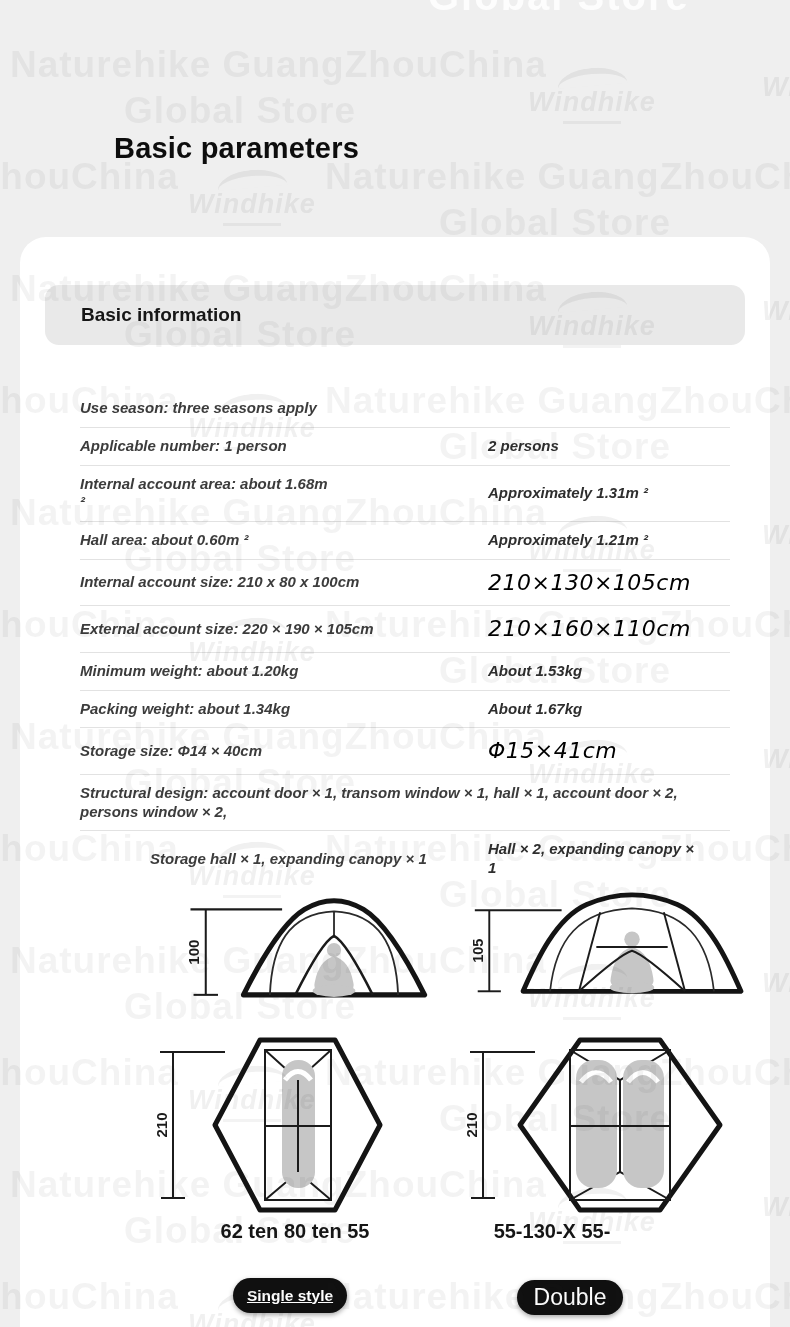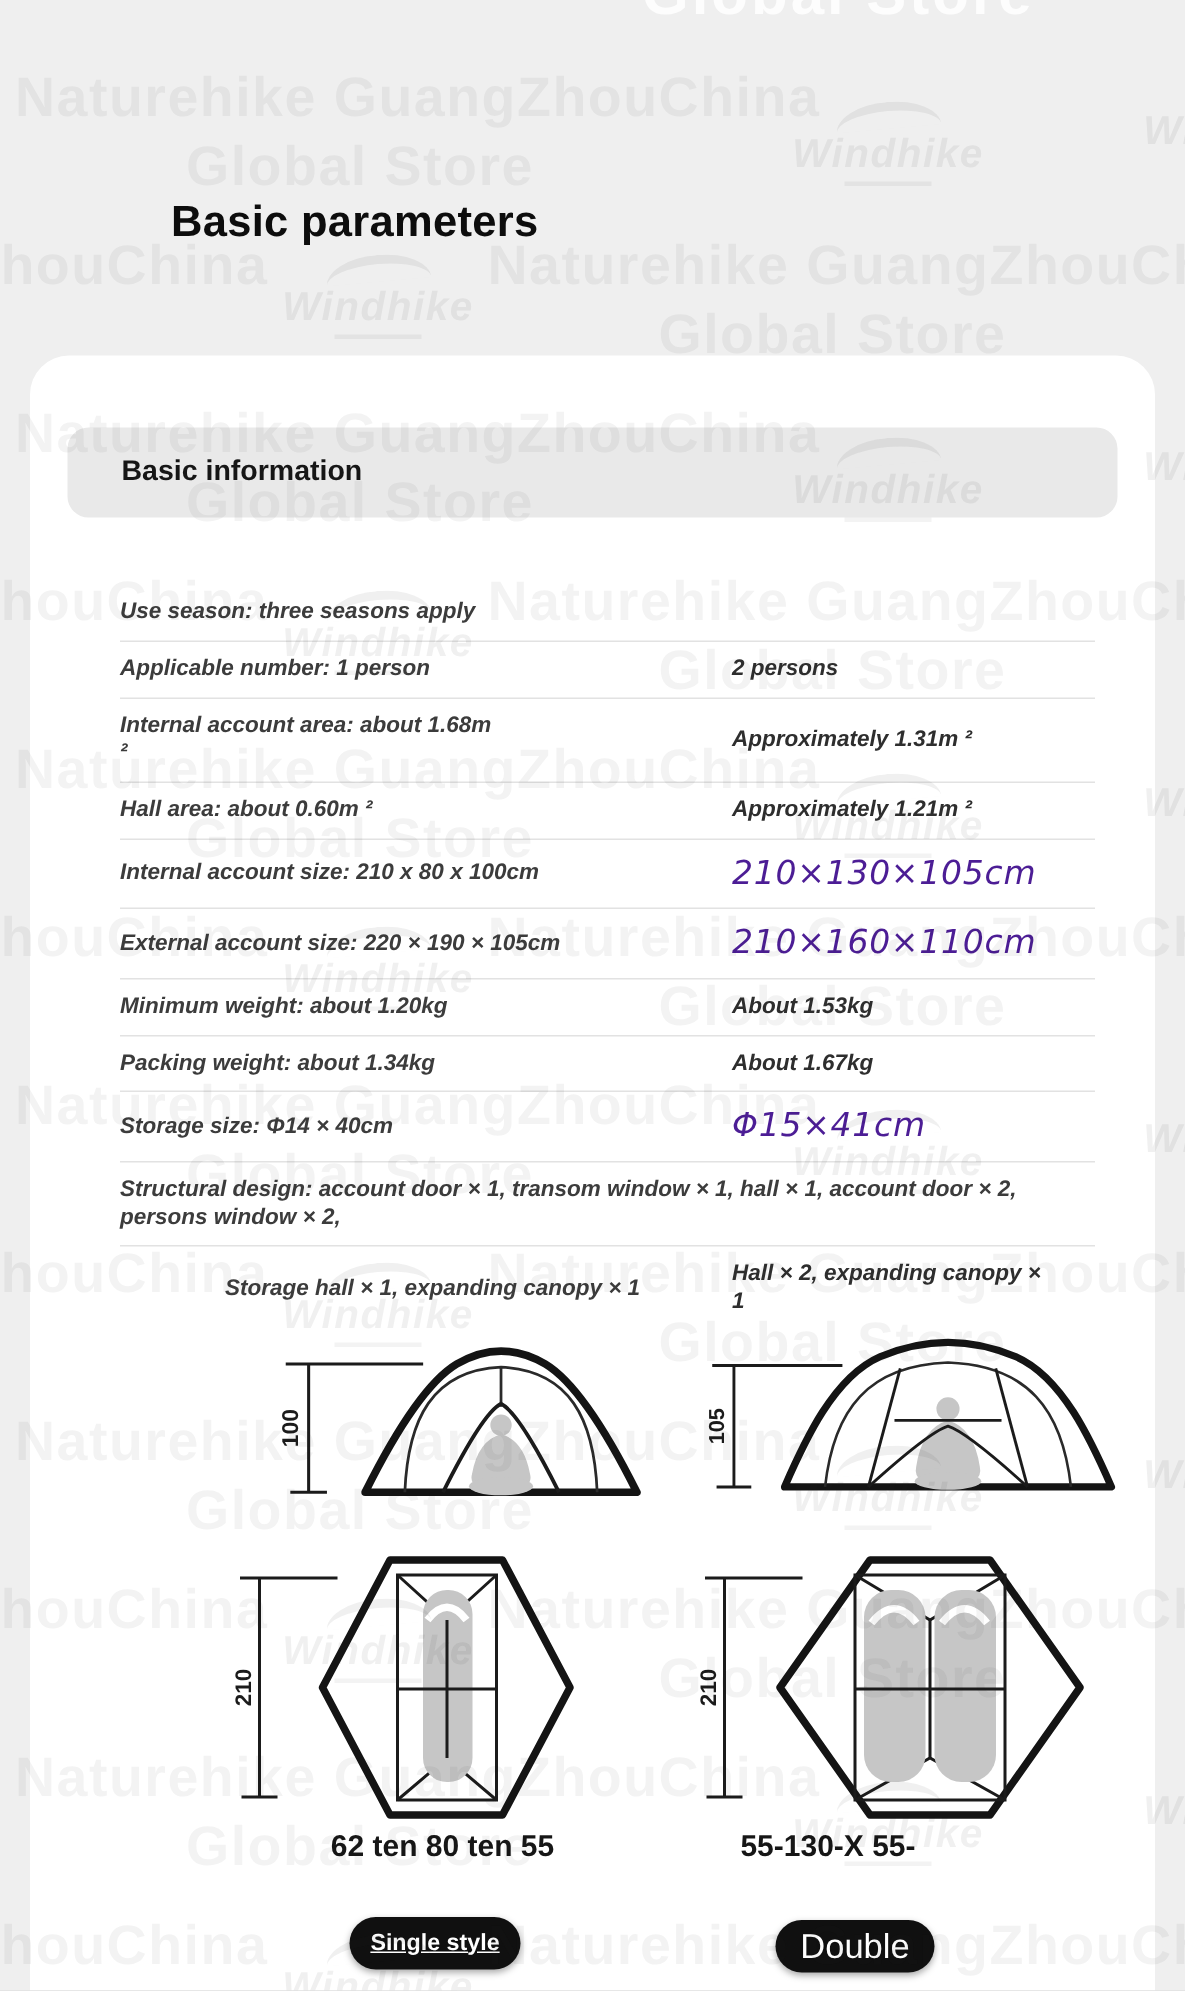--- a/index.html
+++ b/index.html
@@ -35,21 +35,21 @@
 
   
   .rows{position:absolute;left:60px;top:158px;width:650px;}
   .row{display:flex;align-items:center;padding:9px 0;border-bottom:1px solid var(--sep);font-style:italic;}
   .row.first{padding-top:4px;}
   .row.nosep{border-bottom:none;}
   .cl{width:408px;font-size:15px;font-weight:700;color:var(--label);line-height:1.25;white-space:pre-line;}
   .cl.indent{padding-left:70px;}
   .cl.full{width:630px;}
   .cr{width:242px;font-size:15px;font-weight:700;color:#2e2e2e;line-height:1.25;white-space:pre-line;}
-  .cr.big{font-size:22px;font-weight:400;color:#4c1d95;letter-spacing:0.5px;font-family:"DejaVu Sans", sans-serif;}
+  .cr.big{font-size:22px;font-weight:400;color:#000000;letter-spacing:0.5px;font-family:"DejaVu Sans", sans-serif;}
 
   
   .d-svg{position:absolute;}
   .dimtext{font-size:15px;font-weight:700;fill:#1b1b1b;font-family:"Liberation Sans",sans-serif;}
   .caption{position:absolute;text-align:center;font-size:20px;font-weight:700;color:#161616;}
   .pill{position:absolute;height:35px;background:var(--btn);color:var(--btntx);border-radius:18px;
         display:flex;align-items:center;justify-content:center;box-shadow:0 2px 5px rgba(0,0,0,0.35);cursor:pointer;}
   .pill-sm{width:114px;font-size:15.5px;font-weight:700;text-decoration:underline;}
   .pill-lg{width:106px;font-size:23px;font-weight:400;}
 </style>

